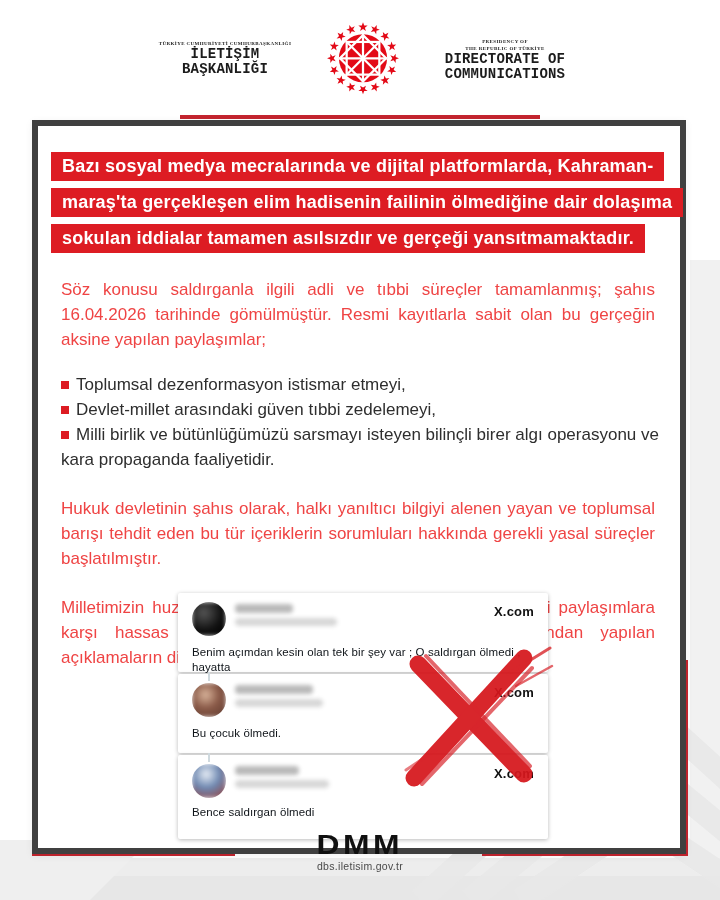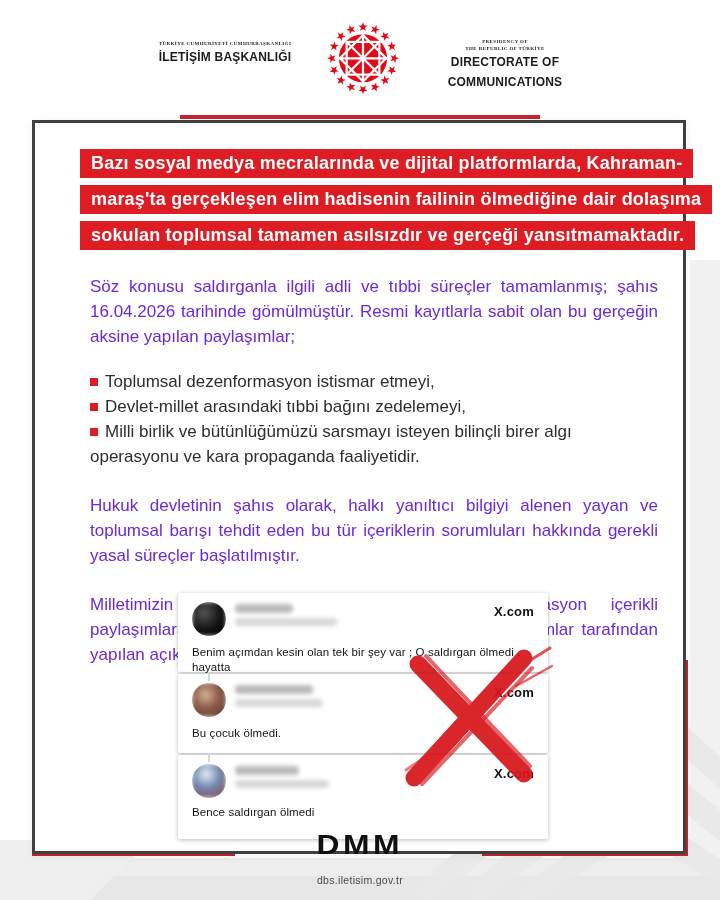--- a/index.html
+++ b/index.html
@@ -16,36 +16,36 @@
   .frame-top{left:180px;top:115px;width:360px;height:4px;}
   .frame-left{left:32px;top:618px;width:3px;height:238px;}
   .frame-bottom-left{left:32px;top:853px;width:203px;height:3px;}
   .frame-right{left:685px;top:660px;width:3px;height:196px;}
   .frame-bottom-right{left:482px;top:853px;width:206px;height:3px;}
   
   .header{position:absolute;left:0;top:0;width:720px;height:115px;z-index:3;}
   .org-left{position:absolute;left:150px;top:40px;width:150px;text-align:center;color:#1c1c1c;}
   .org-right{position:absolute;left:420px;top:38px;width:170px;text-align:center;color:#1c1c1c;}
   .org-small{font-family:"Liberation Serif",serif;font-size:5px;letter-spacing:.4px;line-height:7px;font-weight:bold;}
-  .org-large{font-family:Liberation Sans, sans-serif;font-size:12px;font-weight:bold;line-height:20px;letter-spacing:.2px;}
+  .org-large{font-family:Liberation Mono, monospace;font-size:14px;font-weight:bold;line-height:15px;letter-spacing:.2px;}
   .emblem{position:absolute;left:320px;top:14px;width:86px;height:92px;}
   
   .card{
     position:absolute;left:32px;top:120px;width:654px;height:734px;
-    background:#ffffff;border:3px solid #404040;
+    background:#ffffff;border:6px solid #404040;
     box-shadow:0 2px 8px rgba(0,0,0,.06);
-    z-index:3;box-sizing:border-box;padding-left:32px;
+    z-index:3;box-sizing:border-box;
   }
   .headline{margin:26px 0 0 13px;}
   .headline-bar{
     display:table;background:#dd1c23;color:#ffffff;
     font-size:18px;font-weight:bold;letter-spacing:.2px;
     line-height:29px;padding:0 11px;margin-bottom:7px;white-space:nowrap;
   }
-  .bodytext{color:#6d28d9;font-size:17px;line-height:25px;margin:24px 25px 0 23px;text-align:justify;}
+  .bodytext{color:#ef4444;font-size:17px;line-height:25px;margin:24px 25px 0 23px;text-align:justify;}
   .bullets{margin:20px 21px 0 23px;color:#2e2e2e;font-size:17px;line-height:25px;text-align:left;}
   .bullet-square{display:inline-block;width:8px;height:8px;background:#dd1c23;margin-right:7px;vertical-align:1px;}
   
   .tweets{position:absolute;left:178px;top:593px;width:370px;z-index:4;}
   .tweet{
     position:relative;background:#ffffff;border-radius:2px;
     box-shadow:0 1px 4px rgba(0,0,0,.28);
     padding:9px 14px 10px 14px;margin-bottom:2px;box-sizing:border-box;height:79px;
   }
   .tweet.t3{height:84px;}
@@ -62,21 +62,21 @@
   .xcom{margin-left:auto;font-size:13px;font-weight:bold;color:#111;letter-spacing:.2px;padding-top:2px;}
   .tweet-text{font-size:11.5px;color:#0f1419;line-height:15px;margin-top:9px;letter-spacing:.1px;}
   
   .redx{position:absolute;left:396px;top:646px;width:158px;height:146px;z-index:5;pointer-events:none;}
   
   .footer{position:absolute;left:0;top:832px;width:720px;text-align:center;z-index:6;}
   .dmm{
     font-size:27px;font-weight:bold;color:#101010;letter-spacing:3px;
     transform:scaleX(1.18);display:inline-block;line-height:26px;
   }
-  .site{font-size:10.5px;color:#4a4a4a;margin-top:16px;letter-spacing:.3px;}
+  .site{font-size:10.5px;color:#4a4a4a;margin-top:2px;letter-spacing:.3px;}
 </style>
 </head>
 <body>
 
 <svg class="watermark" width="720" height="900" viewBox="0 0 720 900">
   <rect x="690" y="260" width="30" height="640" fill="#f1f1f1"></rect>
   <rect x="0" y="858" width="720" height="42" fill="#ededed"></rect>
   <rect x="0" y="876" width="720" height="24" fill="#e7e7e7"></rect>
   <polygon points="612,368 629,412 676,414 639,442 652,488 612,461 572,488 585,442 548,414 595,412" fill="#ececec"></polygon>
   <g stroke="#e9e9e9" stroke-width="24" fill="none" opacity="0.9">
@@ -140,28 +140,28 @@
     <div class="org-large">DIRECTORATE OF</div>
     <div class="org-large">COMMUNICATIONS</div>
   </div>
 </div>
 
 <div class="card">
 
   <div class="headline">
     <div class="headline-bar">Bazı sosyal medya mecralarında ve dijital platformlarda, Kahraman-</div>
     <div class="headline-bar">maraş'ta gerçekleşen elim hadisenin failinin ölmediğine dair dolaşıma</div>
-    <div class="headline-bar">sokulan toplumsal tamamen asılsızdır ve gerçeği yansıtmamaktadır.</div>
+    <div class="headline-bar">sokulan iddialar tamamen asılsızdır ve gerçeği yansıtmamaktadır.</div>
   </div>
 
   <p class="bodytext">Söz konusu saldırganla ilgili adli ve tıbbi süreçler tamamlanmış; şahıs 16.04.2026 tarihinde gömülmüştür. Resmi kayıtlarla sabit olan bu gerçeğin aksine yapılan paylaşımlar;</p>
 
   <div class="bullets">
     <div><span class="bullet-square"></span><span>Toplumsal dezenformasyon istismar etmeyi,</span></div>
-    <div><span class="bullet-square"></span><span>Devlet-millet arasındaki tıbbi bağını zedelemeyi,</span></div>
+    <div><span class="bullet-square"></span><span>Devlet-millet arasındaki güven tıbbi zedelemeyi,</span></div>
     <div><span class="bullet-square"></span><span>Milli birlik ve bütünlüğümüzü sarsmayı isteyen bilinçli birer algı operasyonu ve kara propaganda faaliyetidir.</span></div>
   </div>
 
   <p class="bodytext">Hukuk devletinin şahıs olarak, halkı yanıltıcı bilgiyi alenen yayan ve toplumsal barışı tehdit eden bu tür içeriklerin sorumluları hakkında gerekli yasal süreçler başlatılmıştır.</p>
 
   <p class="bodytext">Milletimizin huzurunu bozmaya yönelik dezenformasyon içerikli paylaşımlara karşı hassas olunması; yalnızca resmi makamlar tarafından yapılan açıklamaların dikkate alınması önemle rica olunur.</p>
 </div>
 
 <div class="tweets">
 

